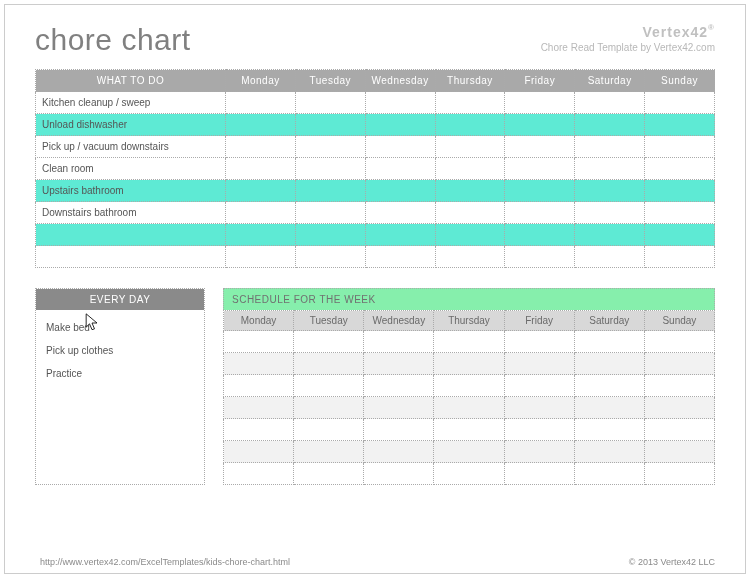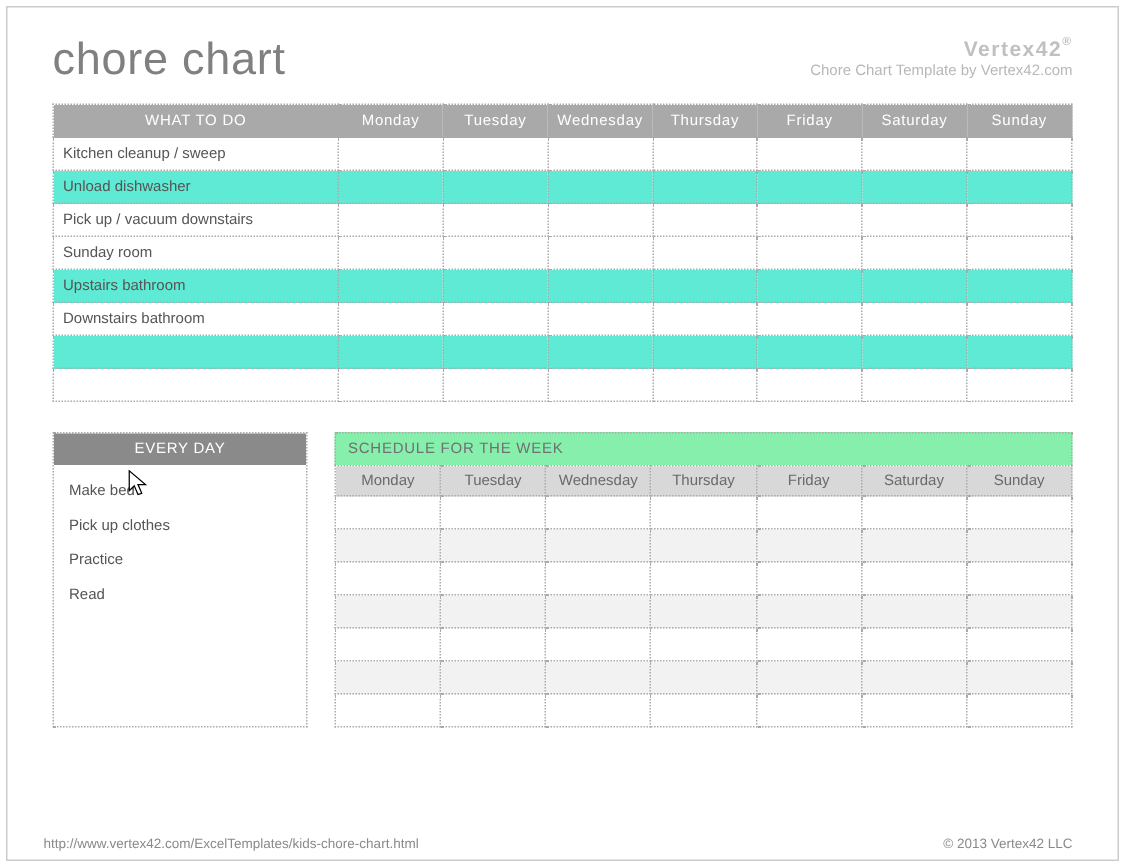--- a/index.html
+++ b/index.html
@@ -131,21 +131,21 @@
     color: #6a6a6a;
     font-weight: normal;
     height: 20px;
     font-size: 10px;
   }
   .sched-grid tr.sched-alt td { background: #f2f2f2; }
 
   .footer {
     position: absolute;
     bottom: 6px;
-    left: 24px;
+    left: 35px;
     right: 30px;
     display: flex;
     justify-content: space-between;
     font-size: 9px;
     color: #8a8a8a;
   }
 
   .cursor {
     position: absolute;
     left: 85px;
@@ -159,21 +159,21 @@
 <body>
 
 <div class="page">
 
   <div class="header-row">
     <div class="title">chore chart</div>
     <div class="brand">
       <div class="brand-logo">
         <span>Vertex42</span><span class="brand-reg">®</span>
       </div>
-      <div>Chore Chart Template by Vertex42.com</div>
+      <div>Chore Read Template by Vertex42.com</div>
     </div>
   </div>
 
   <table class="main-grid">
     <colgroup>
       <col class="col-task">
         <col class="col-day">
         <col class="col-day">
         <col class="col-day">
         <col class="col-day">
@@ -218,21 +218,21 @@
           <td>Pick up / vacuum downstairs</td>
           <td class="day-cell"></td>
           <td class="day-cell"></td>
           <td class="day-cell"></td>
           <td class="day-cell"></td>
           <td class="day-cell"></td>
           <td class="day-cell"></td>
           <td class="day-cell"></td>
         </tr>
         <tr>
-          <td>Sunday room</td>
+          <td>Clean room</td>
           <td class="day-cell"></td>
           <td class="day-cell"></td>
           <td class="day-cell"></td>
           <td class="day-cell"></td>
           <td class="day-cell"></td>
           <td class="day-cell"></td>
           <td class="day-cell"></td>
         </tr>
         <tr class="alt">
           <td>Upstairs bathroom</td>
@@ -278,21 +278,20 @@
   </table>
 
   <div class="lower">
 
     <div class="every-day">
       <div class="every-day-header">EVERY DAY</div>
       <div class="every-day-body" id="every-day-body">
           <div class="every-day-item">Make bed</div>
           <div class="every-day-item">Pick up clothes</div>
           <div class="every-day-item">Practice</div>
-          <div class="every-day-item">Read</div>
         </div>
     </div>
 
     <div class="schedule">
       <div class="schedule-title">SCHEDULE FOR THE WEEK</div>
       <table class="sched-grid">
         <thead>
           <tr>
             <th>Monday</th>
             <th>Tuesday</th>

